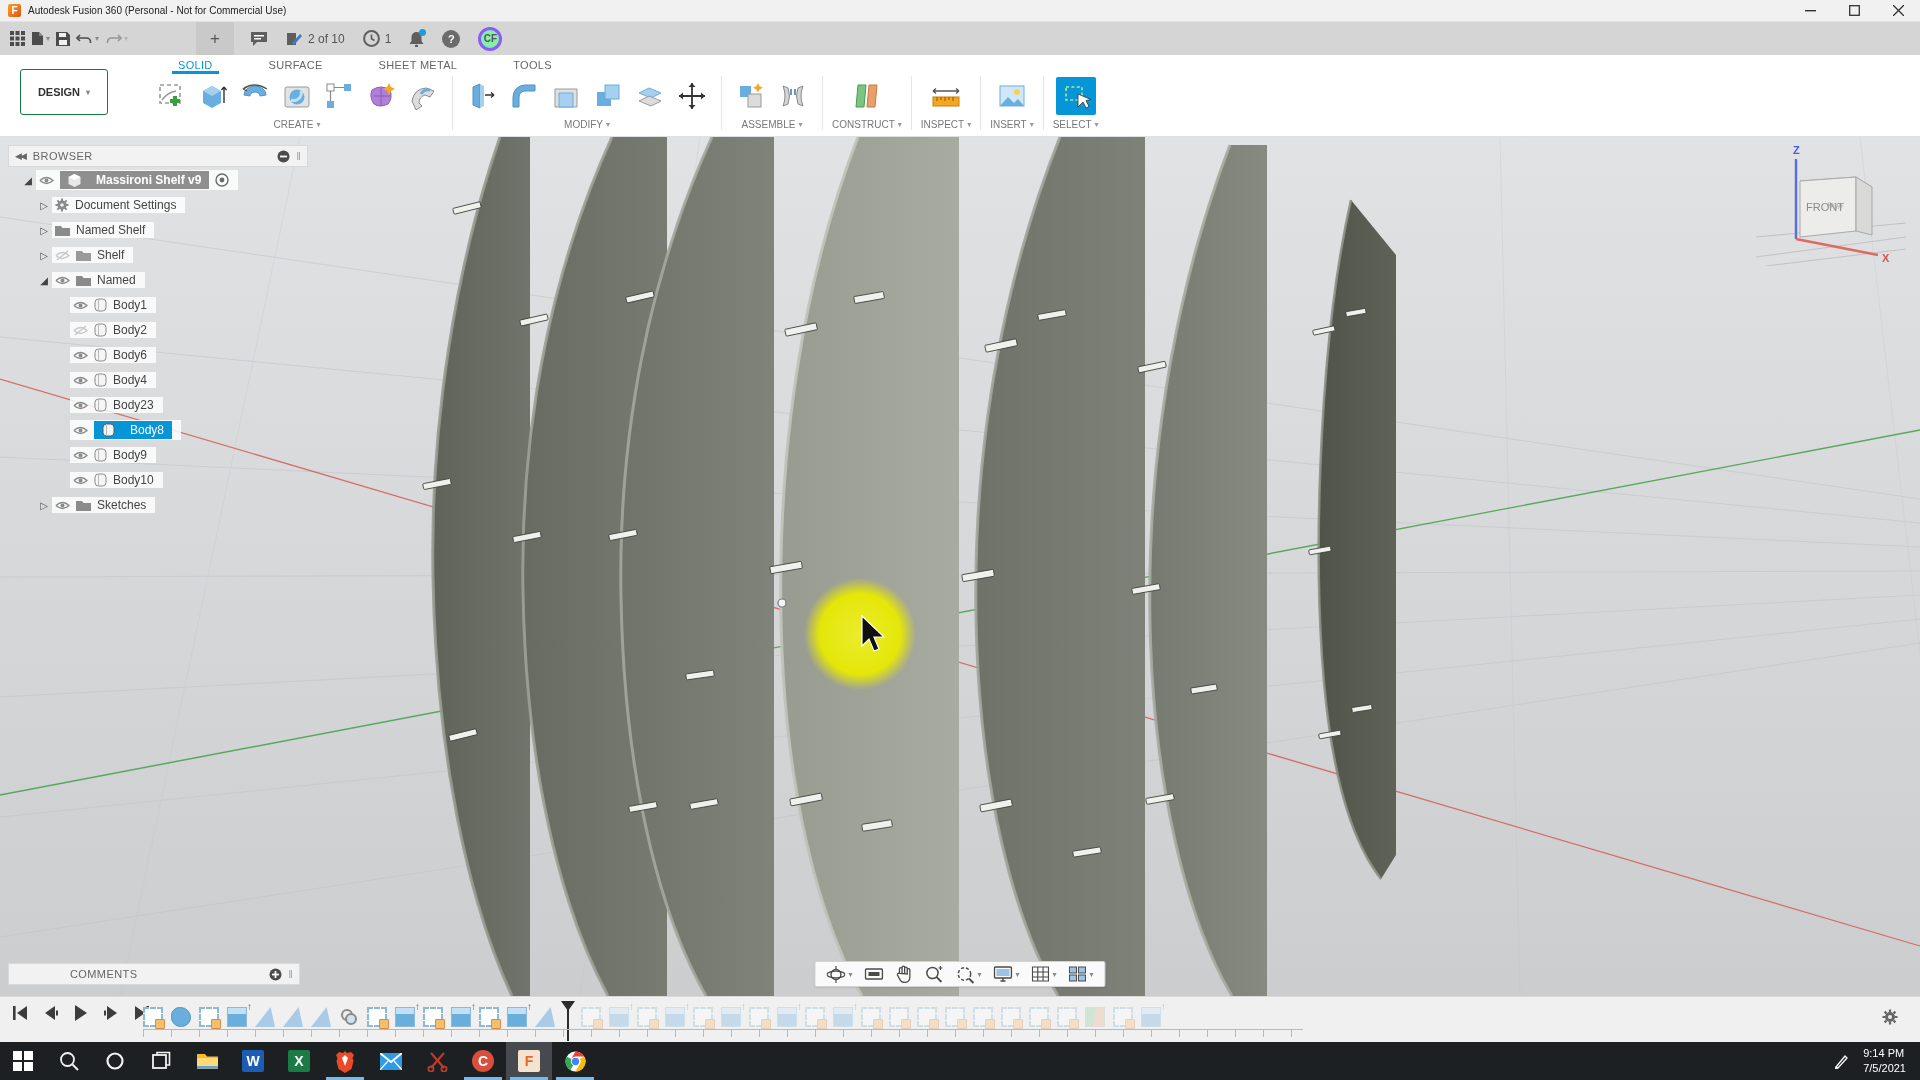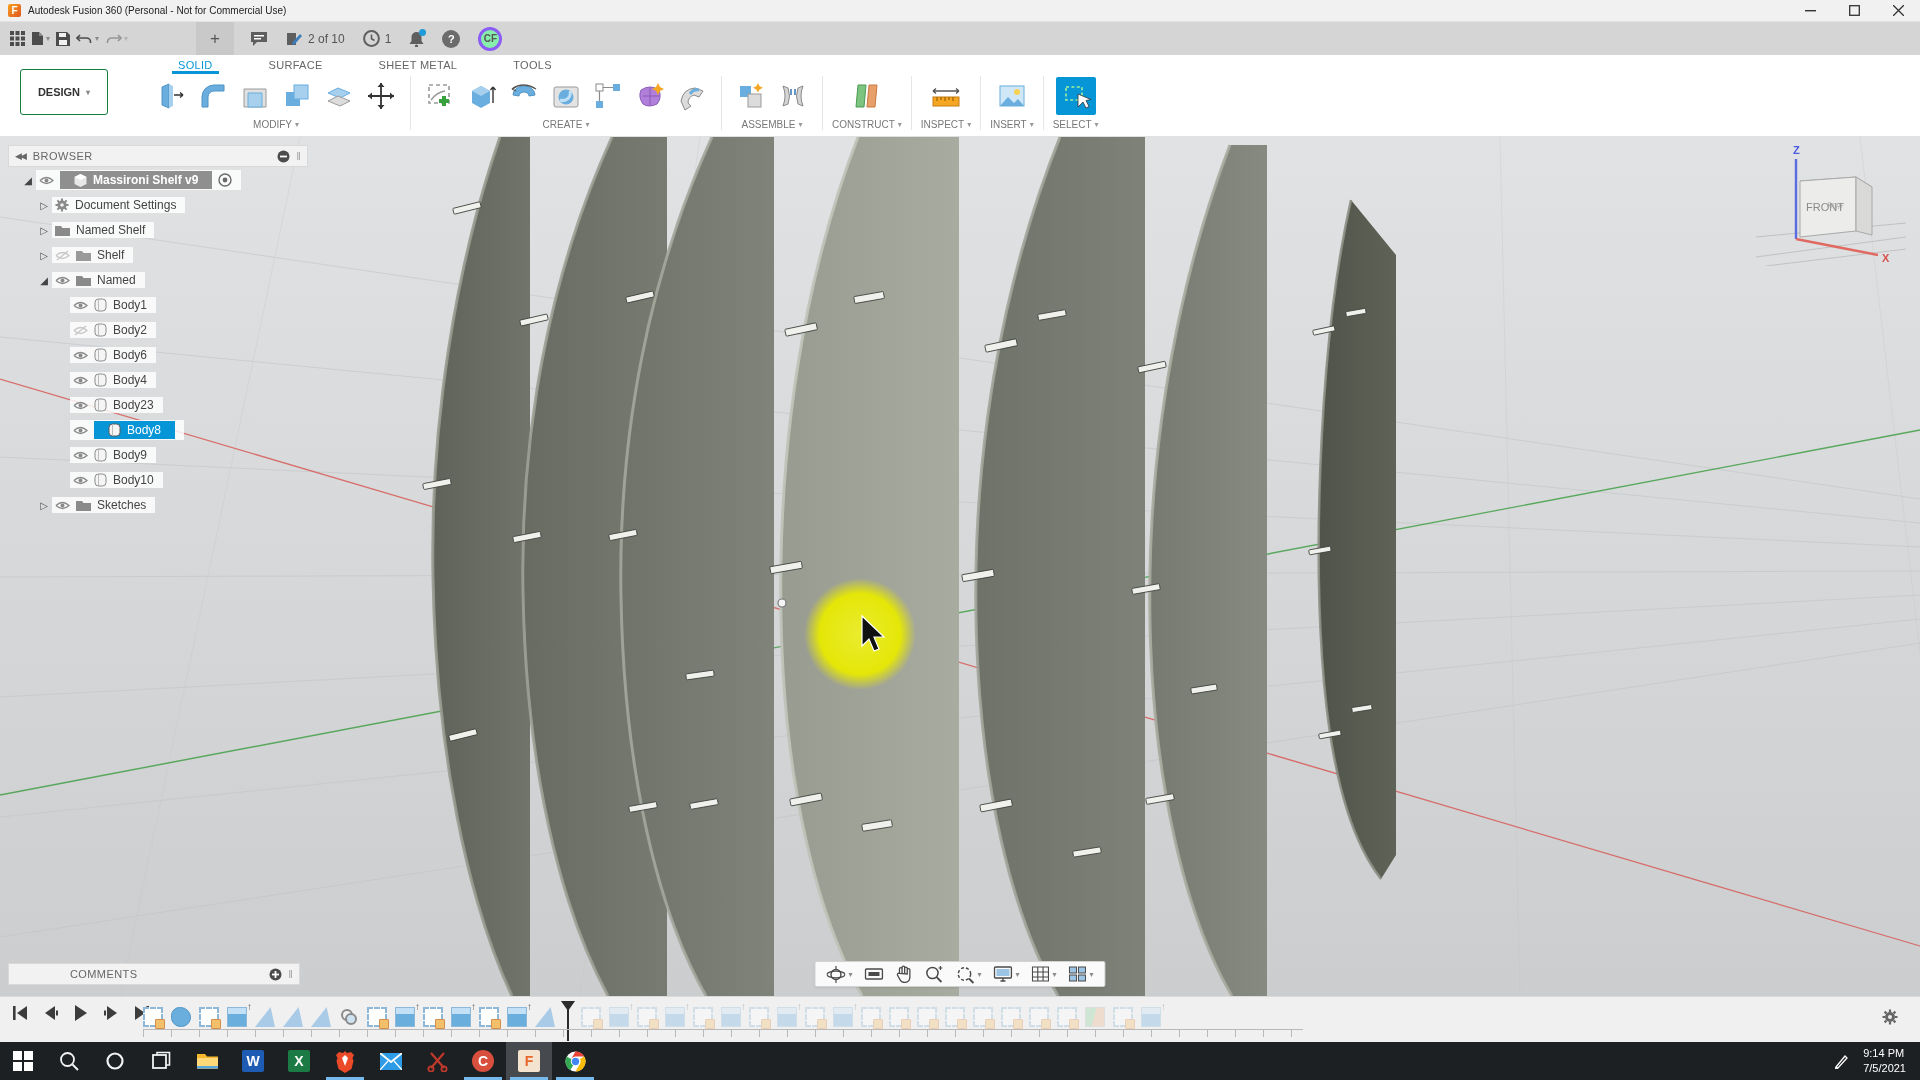--- a/index.html
+++ b/index.html
@@ -62,21 +62,21 @@
   
   #browser{position:absolute;top:8px;left:8px;width:300px;}
   #browser-header,#comments-header{height:22px;background:#f2f2f2;border:1px solid #d9d9d9;display:flex;
     align-items:center;font-size:11px;color:#666;letter-spacing:.4px;padding:0 6px;}
   .hdr-title{flex:1;}
   .grip{color:#999;font-size:10px;margin-left:6px;}
   .collapse{color:#666;font-size:9px;margin-right:8px;letter-spacing:-2px;}
   .brow{display:flex;align-items:center;height:24px;margin-top:1px;}
   .chip{display:inline-flex;align-items:center;gap:6px;background:rgba(255,255,255,.82);padding:1px 9px 1px 3px;
     font-size:12px;color:#444;}
-  .lab{display:inline-flex;align-items:center;gap:6px;padding:2px 14px;}
+  .lab{display:inline-flex;align-items:center;gap:15px;padding:2px 8px;}
   .lab.rootsel{background:#8f8f8f;color:#fff;font-weight:bold;}
   .lab.bodysel{background:#0696d7;color:#fff;}
   .arr{width:16px;text-align:center;color:#555;font-size:10px;flex:0 0 auto;}
   .arr.exp{color:#444;}
 
   
   #comments{position:absolute;left:8px;bottom:11px;width:292px;}
   #navbar{position:absolute;left:50%;transform:translateX(-50%);bottom:9px;height:26px;background:#fafafa;
     border:1px solid #d2d2d2;border-radius:2px;display:flex;align-items:center;padding:0 6px;gap:2px;
     box-shadow:0 1px 2px rgba(0,0,0,.08);}
@@ -234,62 +234,20 @@
     <span class="rtab">SURFACE</span>
     <span class="rtab">SHEET METAL</span>
     <span class="rtab">TOOLS</span>
   </div>
   <div id="groups">
 
     <div class="rgroup">
       <div class="gicons">
         <span class="ric">
             <svg width="30" height="30">
-              <path d="M6,6 l7,-3 v24 l-7,-3 z" fill="#69aede" stroke="#4f93c4"></path>
-              <path d="M13,3 l4,2 v20 l-4,2 z" fill="#a7cfee"></path>
-              <path d="M18,14 h9 m0,0 l-3,-2.5 m3,2.5 l-3,2.5" stroke="#333" stroke-width="1.4" fill="none"></path>
-            </svg>
-          </span>
-        <span class="ric">
-            <svg width="30" height="30">
-              <path d="M4,26 v-10 a12,12 0 0 1 12,-12 h10 v6 h-10 a6,6 0 0 0 -6,6 v10 z" fill="#69aede" stroke="#4f93c4"></path>
-            </svg>
-          </span>
-        <span class="ric">
-            <svg width="30" height="30">
-              <path d="M4,8 h22 v18 h-22 z" fill="#e0e0e0" stroke="#9a9a9a"></path>
-              <path d="M8,12 h14 v14 h-14 z" fill="#a7cfee" stroke="#69aede"></path>
-            </svg>
-          </span>
-        <span class="ric">
-            <svg width="30" height="30">
-              <rect x="4" y="11" width="14" height="14" fill="#69aede"></rect>
-              <rect x="12" y="4" width="14" height="14" fill="#a7cfee" stroke="#69aede"></rect>
-            </svg>
-          </span>
-        <span class="ric">
-            <svg width="30" height="30">
-              <path d="M4,12 l10,-5 12,5 -10,5 z" fill="#a7cfee" stroke="#69aede"></path>
-              <path d="M4,20 l10,-5 12,5 -10,5 z" fill="#dcdcdc" stroke="#9a9a9a"></path>
-            </svg>
-          </span>
-        <span class="ric">
-            <svg width="30" height="30">
-              <path d="M15,2 v26 M2,15 h26" stroke="#333" stroke-width="1.8"></path>
-              <path d="M15,2 l-3.5,4 h7 z M15,28 l-3.5,-4 h7 z M2,15 l4,-3.5 v7 z M28,15 l-4,-3.5 v7 z" fill="#333"></path>
-            </svg>
-          </span>
-      </div>
-      <div class="glabel">MODIFY</div>
-    </div>
-
-    <div class="rgroup">
-      <div class="gicons">
-        <span class="ric">
-            <svg width="30" height="30">
               <rect x="4" y="4" width="20" height="18" fill="#fff" stroke="#9a9a9a" stroke-dasharray="4 3" stroke-width="1.6"></rect>
               <path d="M6,19 q6,-8 14,-9" fill="none" stroke="#9a9a9a" stroke-width="1.4"></path>
               <path d="M14,20 h10 M19,15 v10" stroke="#37a13c" stroke-width="4"></path>
             </svg>
           </span>
         <span class="ric">
             <svg width="30" height="30">
               <path d="M5,10 l9,-5 9,5 v12 l-9,5 -9,-5 z" fill="#69aede"></path>
               <path d="M5,10 l9,-5 9,5 -9,5 z" fill="#a7cfee"></path>
               <path d="M26,22 v-16 m0,0 l-2.5,3 m2.5,-3 l2.5,3" stroke="#333" stroke-width="1.4" fill="none"></path>
@@ -325,20 +283,62 @@
             </svg>
           </span>
         <span class="ric">
             <svg width="30" height="30">
               <path d="M4,20 q2,-12 14,-13 l8,3 -4,6 -5,-2 q-6,2 -6,8 l3,3 -6,4 z" fill="#dcdcdc" stroke="#8a8a8a"></path>
               <path d="M13,13 a9,9 0 0 1 9,-4" fill="none" stroke="#69aede" stroke-width="3"></path>
             </svg>
           </span>
       </div>
       <div class="glabel">CREATE</div>
+    </div>
+
+    <div class="rgroup">
+      <div class="gicons">
+        <span class="ric">
+            <svg width="30" height="30">
+              <path d="M6,6 l7,-3 v24 l-7,-3 z" fill="#69aede" stroke="#4f93c4"></path>
+              <path d="M13,3 l4,2 v20 l-4,2 z" fill="#a7cfee"></path>
+              <path d="M18,14 h9 m0,0 l-3,-2.5 m3,2.5 l-3,2.5" stroke="#333" stroke-width="1.4" fill="none"></path>
+            </svg>
+          </span>
+        <span class="ric">
+            <svg width="30" height="30">
+              <path d="M4,26 v-10 a12,12 0 0 1 12,-12 h10 v6 h-10 a6,6 0 0 0 -6,6 v10 z" fill="#69aede" stroke="#4f93c4"></path>
+            </svg>
+          </span>
+        <span class="ric">
+            <svg width="30" height="30">
+              <path d="M4,8 h22 v18 h-22 z" fill="#e0e0e0" stroke="#9a9a9a"></path>
+              <path d="M8,12 h14 v14 h-14 z" fill="#a7cfee" stroke="#69aede"></path>
+            </svg>
+          </span>
+        <span class="ric">
+            <svg width="30" height="30">
+              <rect x="4" y="11" width="14" height="14" fill="#69aede"></rect>
+              <rect x="12" y="4" width="14" height="14" fill="#a7cfee" stroke="#69aede"></rect>
+            </svg>
+          </span>
+        <span class="ric">
+            <svg width="30" height="30">
+              <path d="M4,12 l10,-5 12,5 -10,5 z" fill="#a7cfee" stroke="#69aede"></path>
+              <path d="M4,20 l10,-5 12,5 -10,5 z" fill="#dcdcdc" stroke="#9a9a9a"></path>
+            </svg>
+          </span>
+        <span class="ric">
+            <svg width="30" height="30">
+              <path d="M15,2 v26 M2,15 h26" stroke="#333" stroke-width="1.8"></path>
+              <path d="M15,2 l-3.5,4 h7 z M15,28 l-3.5,-4 h7 z M2,15 l4,-3.5 v7 z M28,15 l-4,-3.5 v7 z" fill="#333"></path>
+            </svg>
+          </span>
+      </div>
+      <div class="glabel">MODIFY</div>
     </div>
 
     <div class="rgroup">
       <div class="gicons">
         <span class="ric">
             <svg width="30" height="30">
               <rect x="4" y="5" width="11" height="11" fill="#69aede"></rect>
               <rect x="12" y="13" width="13" height="13" fill="#dcdcdc" stroke="#9a9a9a"></rect>
               <path d="M22,2 l1.6,3.2 3.4,1.6 -3.4,1.6 -1.6,3.2 -1.6,-3.2 -3.4,-1.6 3.4,-1.6 z" fill="#f5a623"></path>
             </svg>

